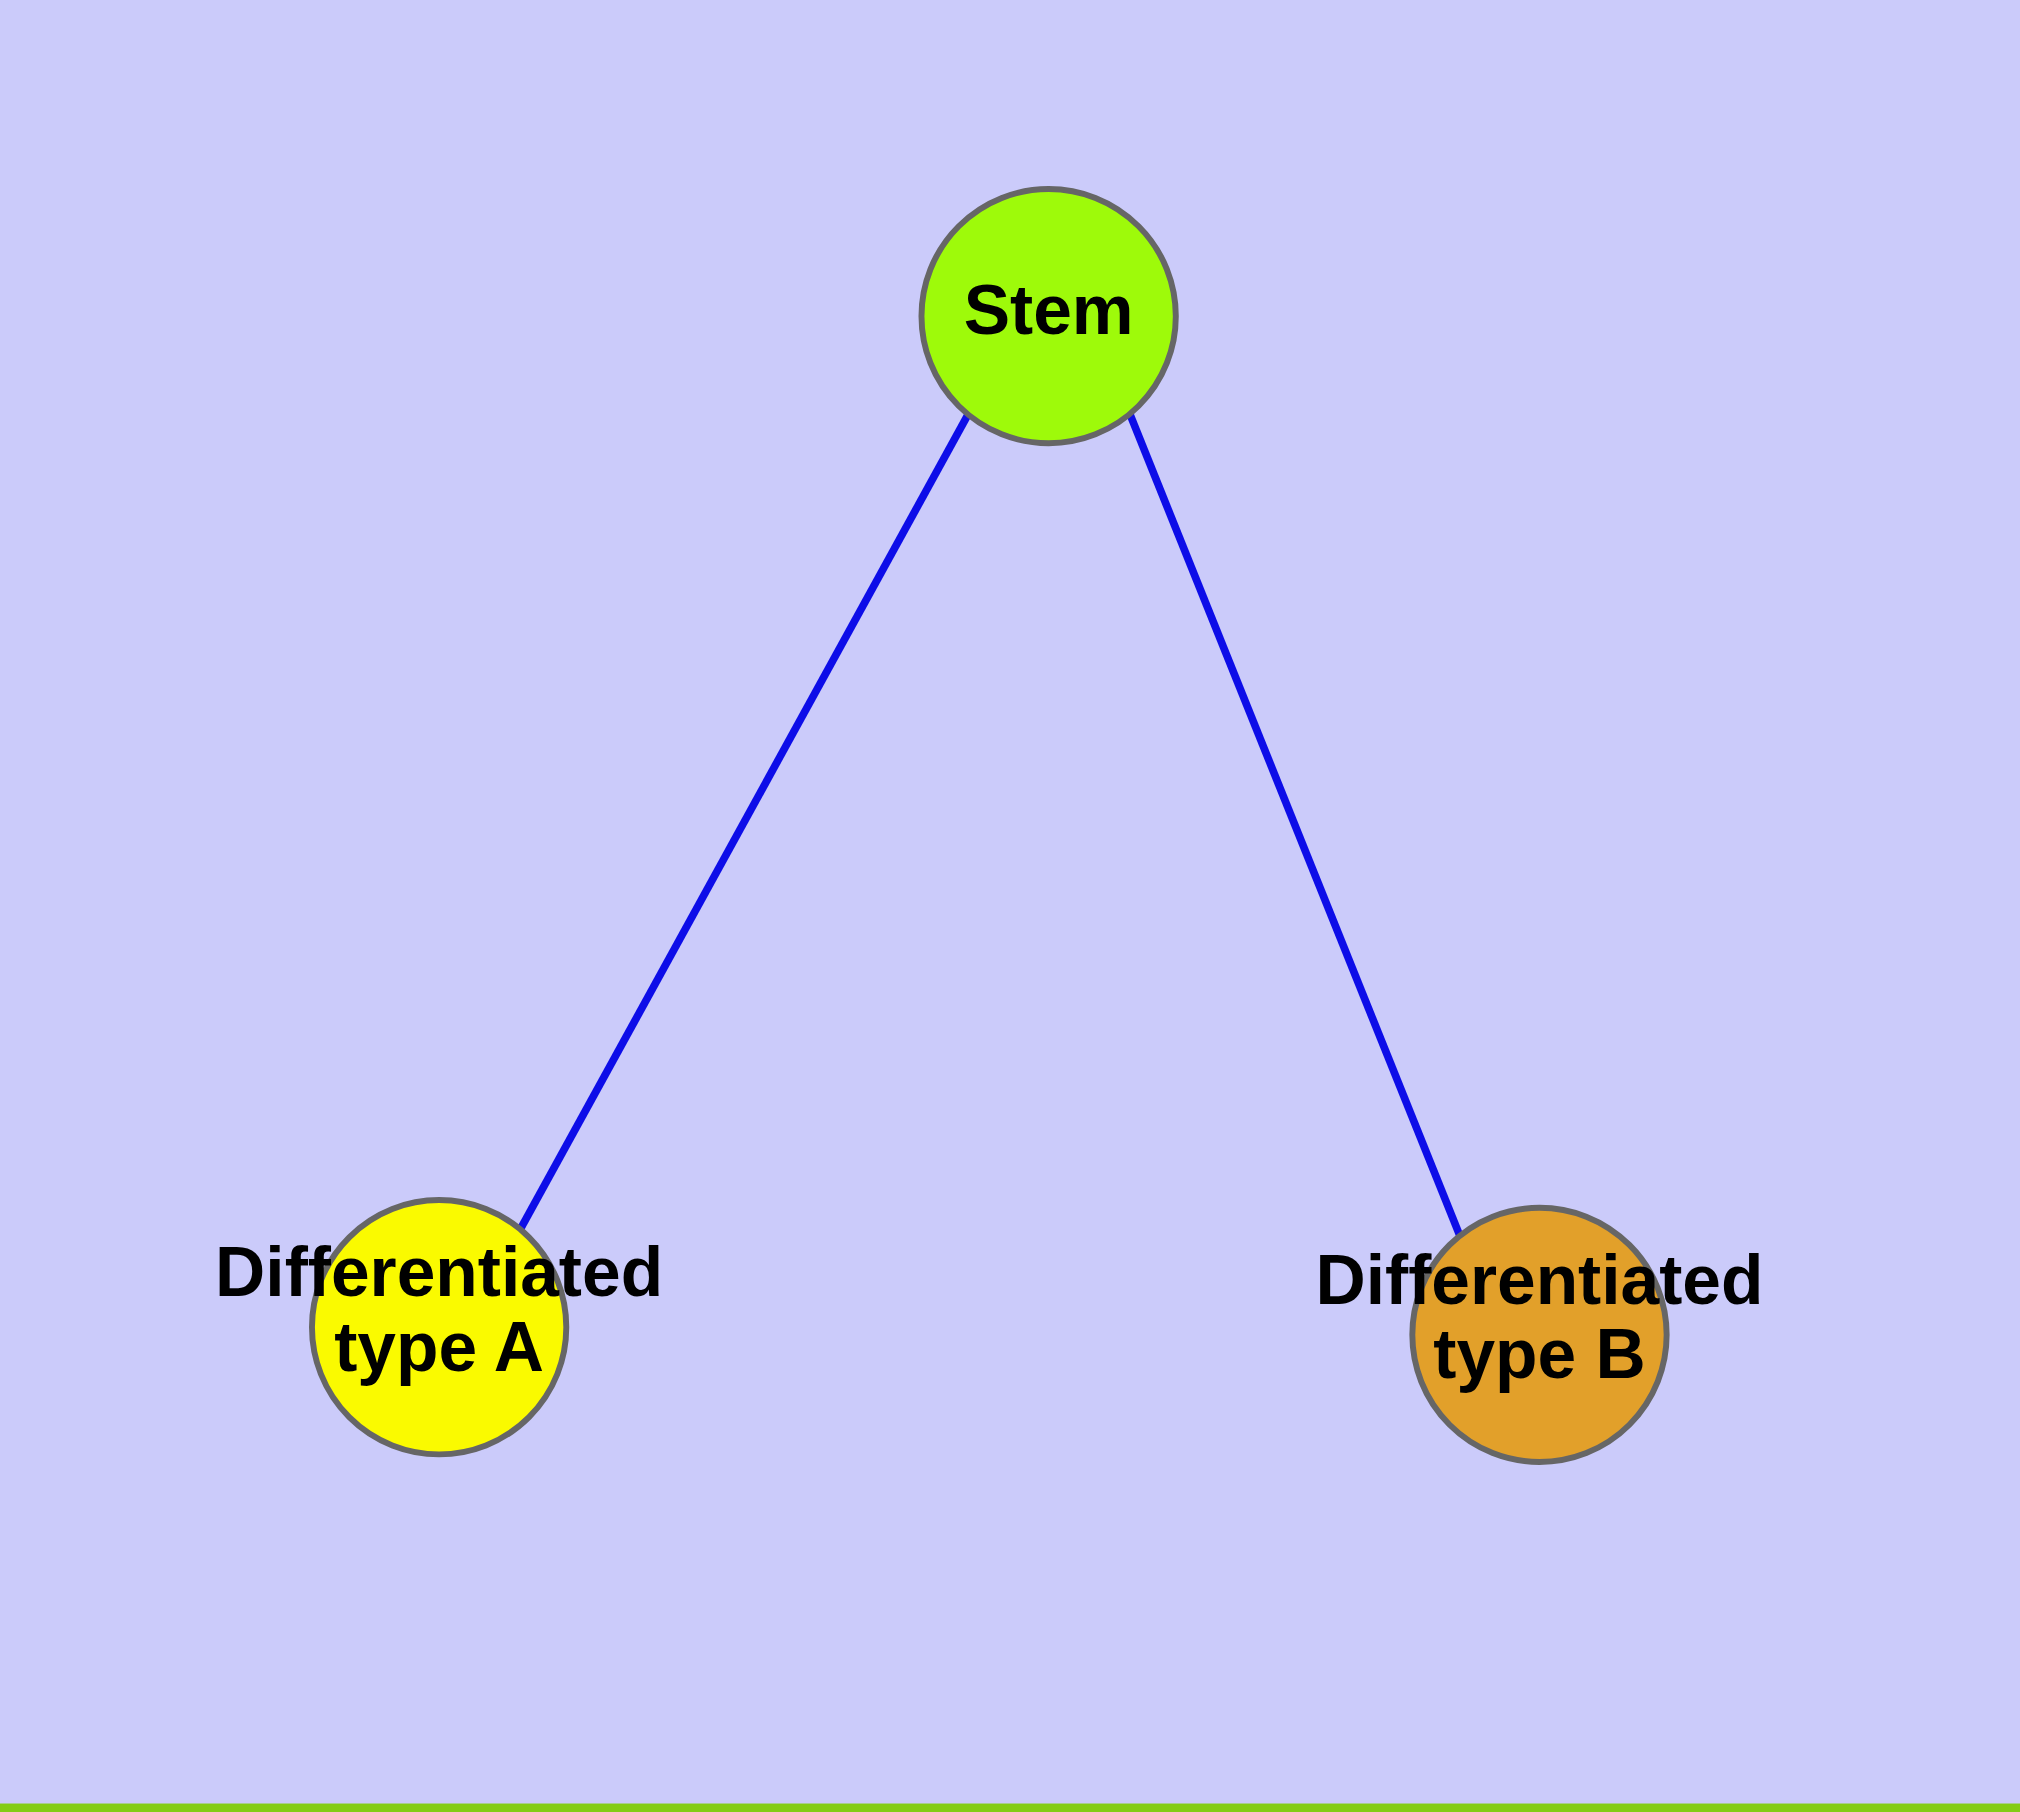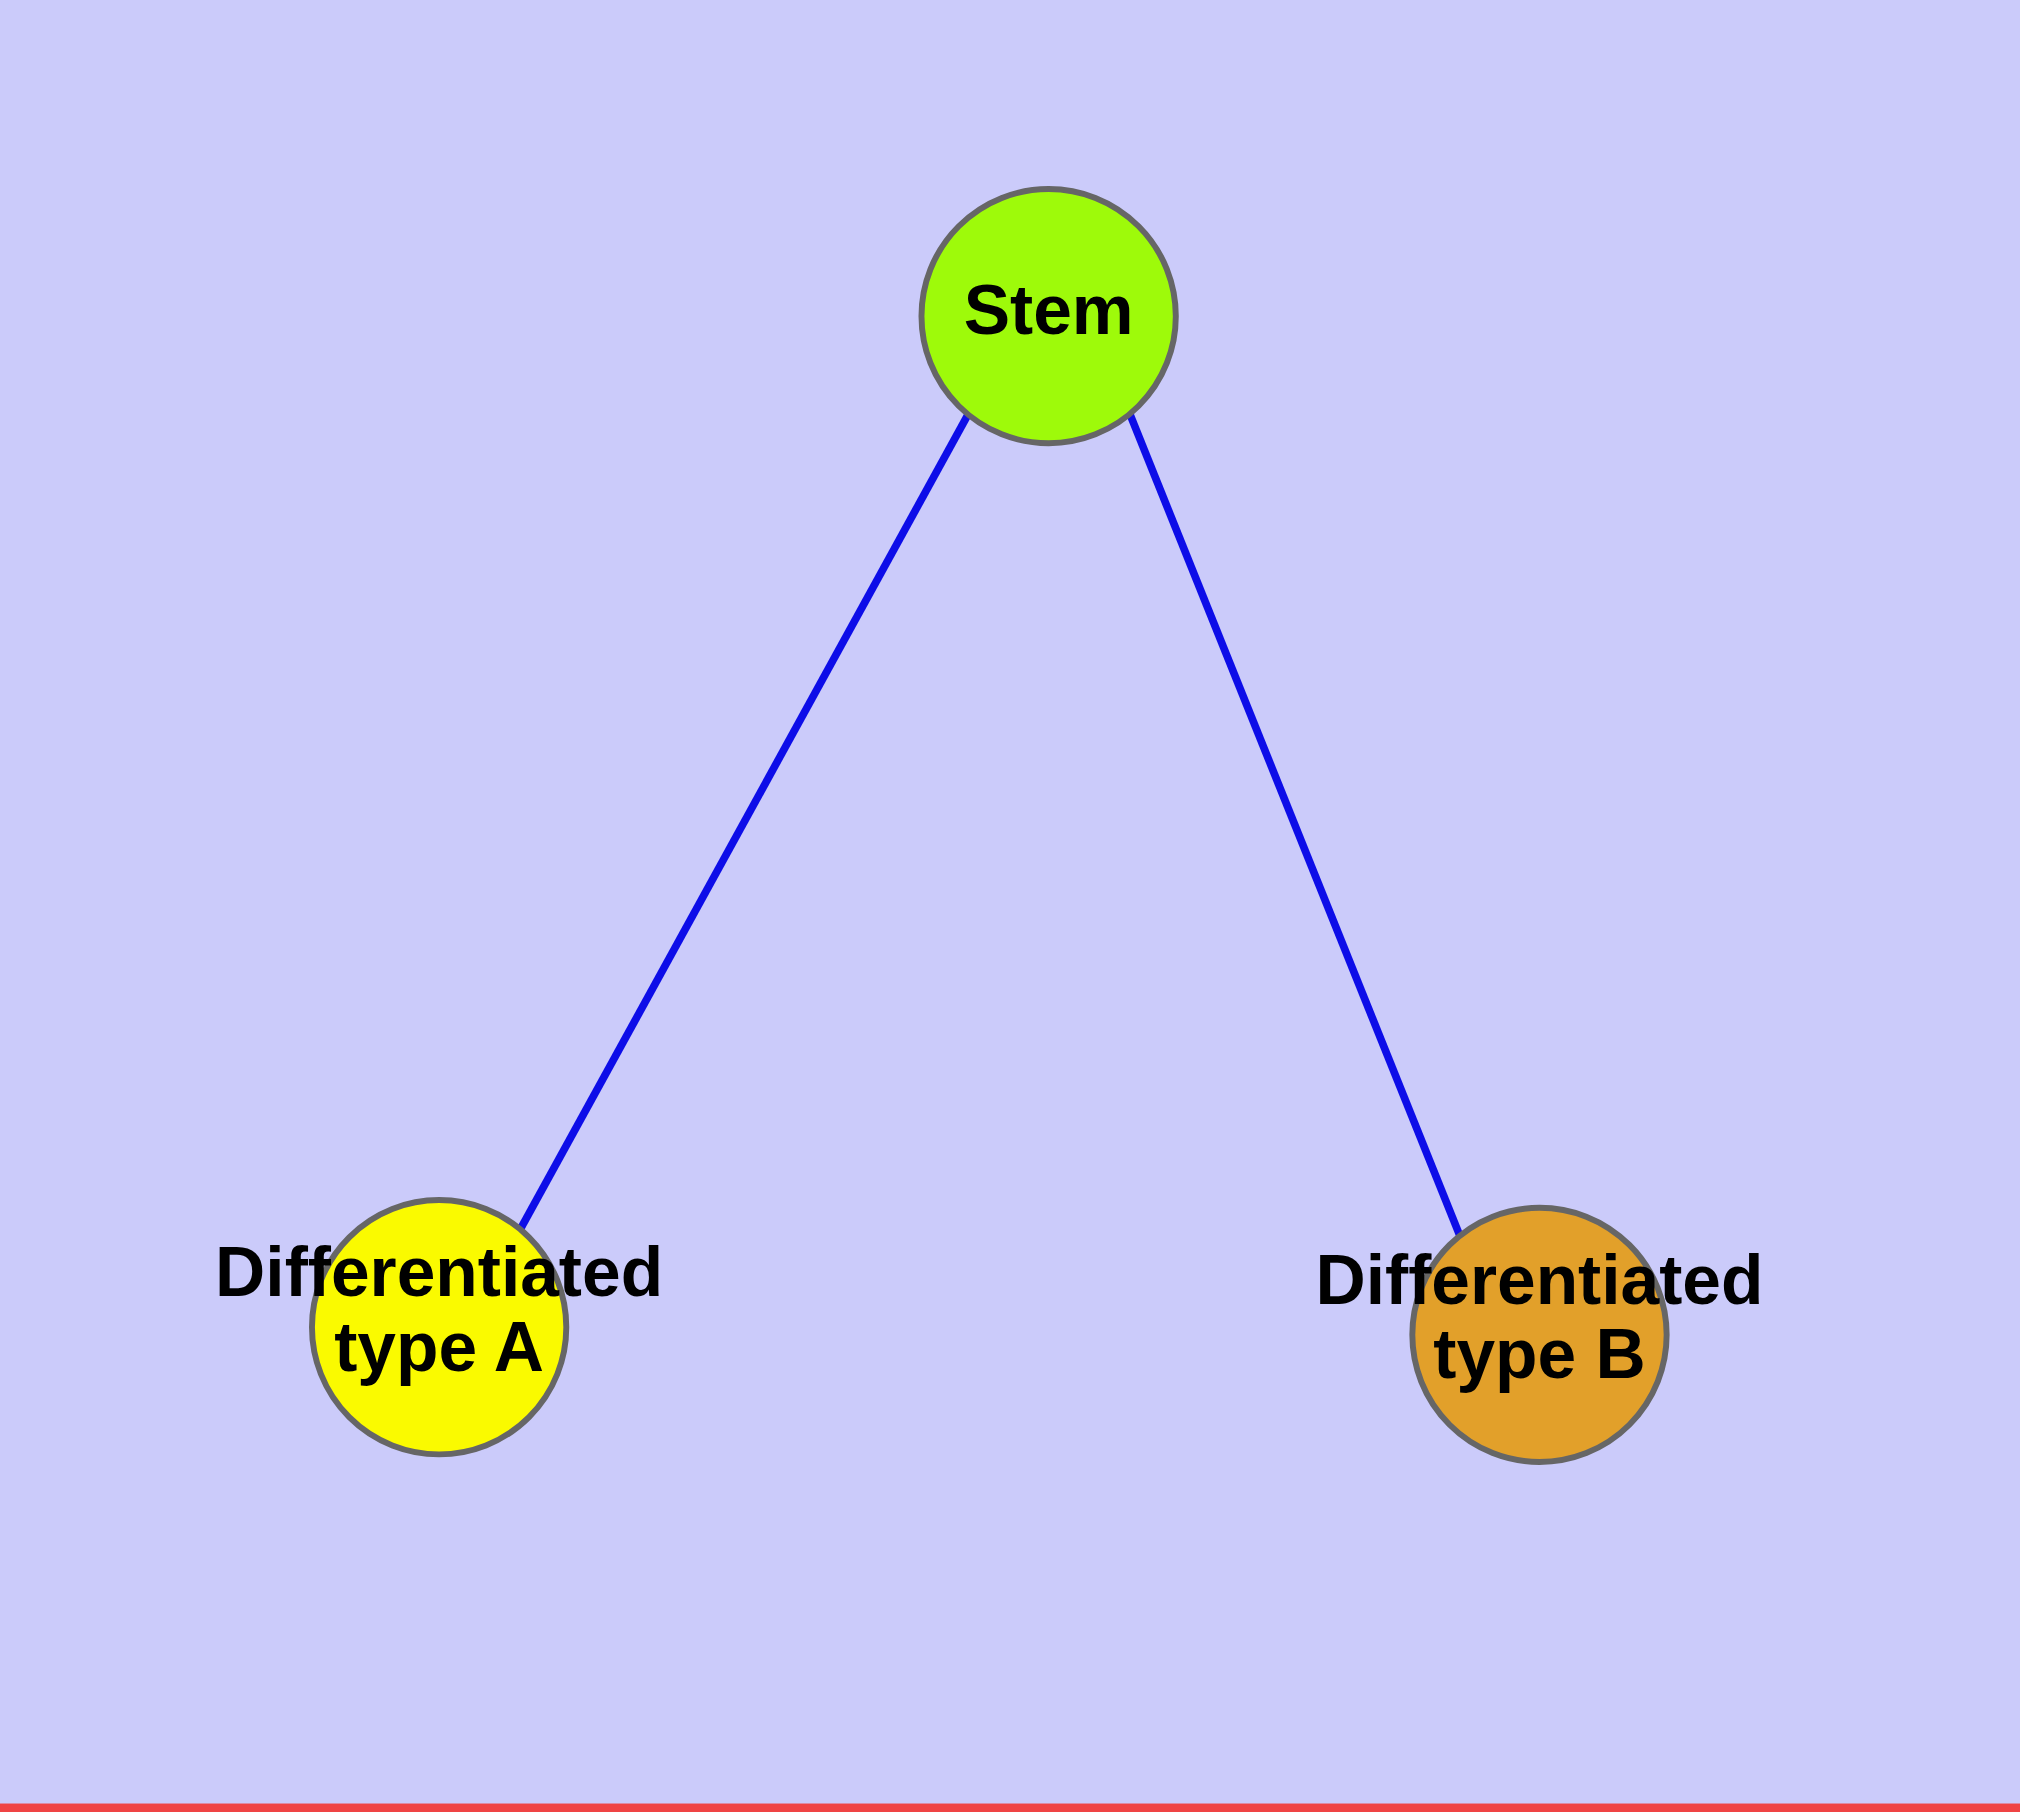--- a/index.html
+++ b/index.html
@@ -35,21 +35,21 @@
     font-family: "Liberation Sans", sans-serif;
     font-weight: bold;
     fill: #000000;
     text-anchor: middle;
     dominant-baseline: middle;
   }
 </style>
 </head>
 <body style="background: rgb(255, 255, 255);">
 
-<div id="canvas" style="background: #ef4444;">
+<div id="canvas" style="background: #84cc16;">
   <svg id="graph-svg" viewBox="0 0 2384 2138" preserveAspectRatio="none" xmlns="http://www.w3.org/2000/svg">
 
     <rect id="bg-rect" x="0" y="0" width="2384" height="2128" fill="#CBCBFA"></rect>
 
     <g id="edges-layer">
         <line x1="1142" y1="489" x2="614" y2="1450" stroke="#0D0DE8" stroke-width="9" stroke-linecap="butt"></line>
         <line x1="1333" y1="489" x2="1722" y2="1458" stroke="#0D0DE8" stroke-width="9" stroke-linecap="butt"></line>
       </g>
     <g id="nodes-layer">
         <circle cx="1237" cy="373" r="150" fill="#9EFA0A" stroke="#666666" stroke-width="7"></circle>

